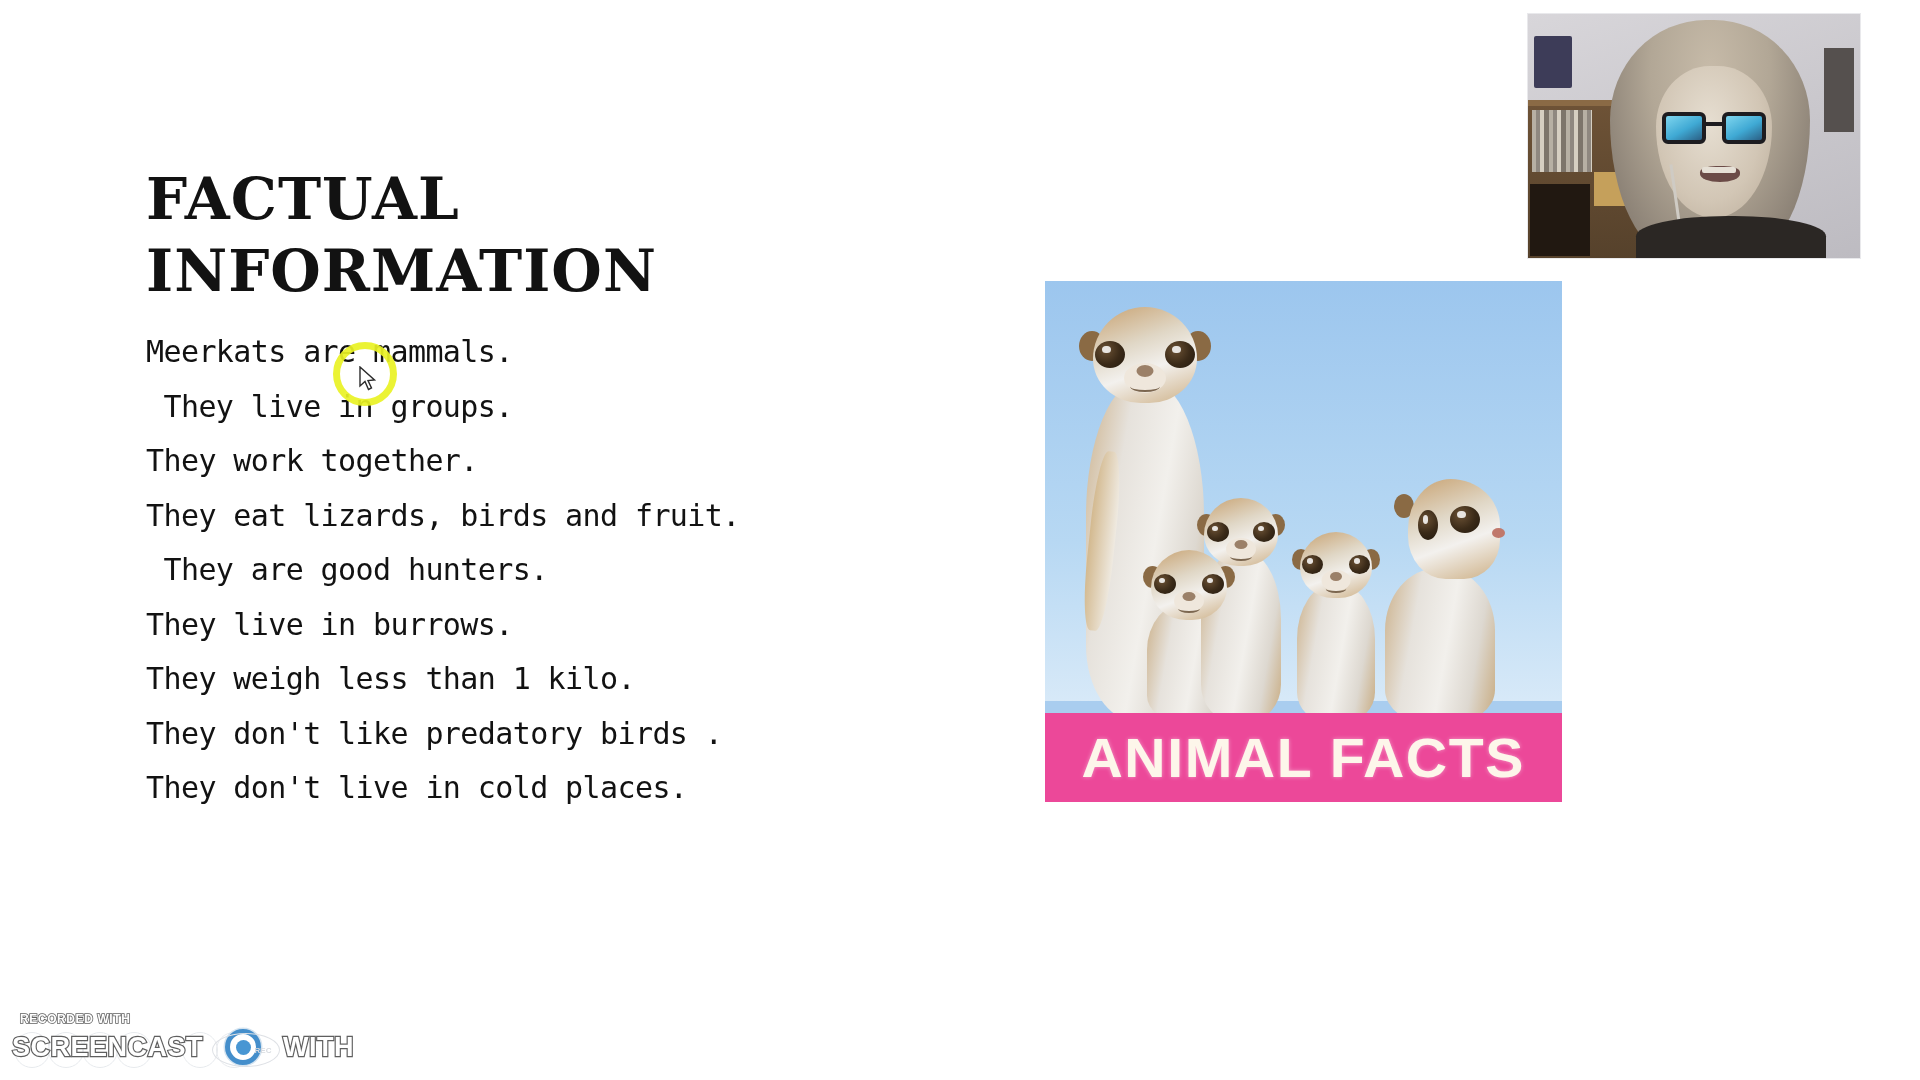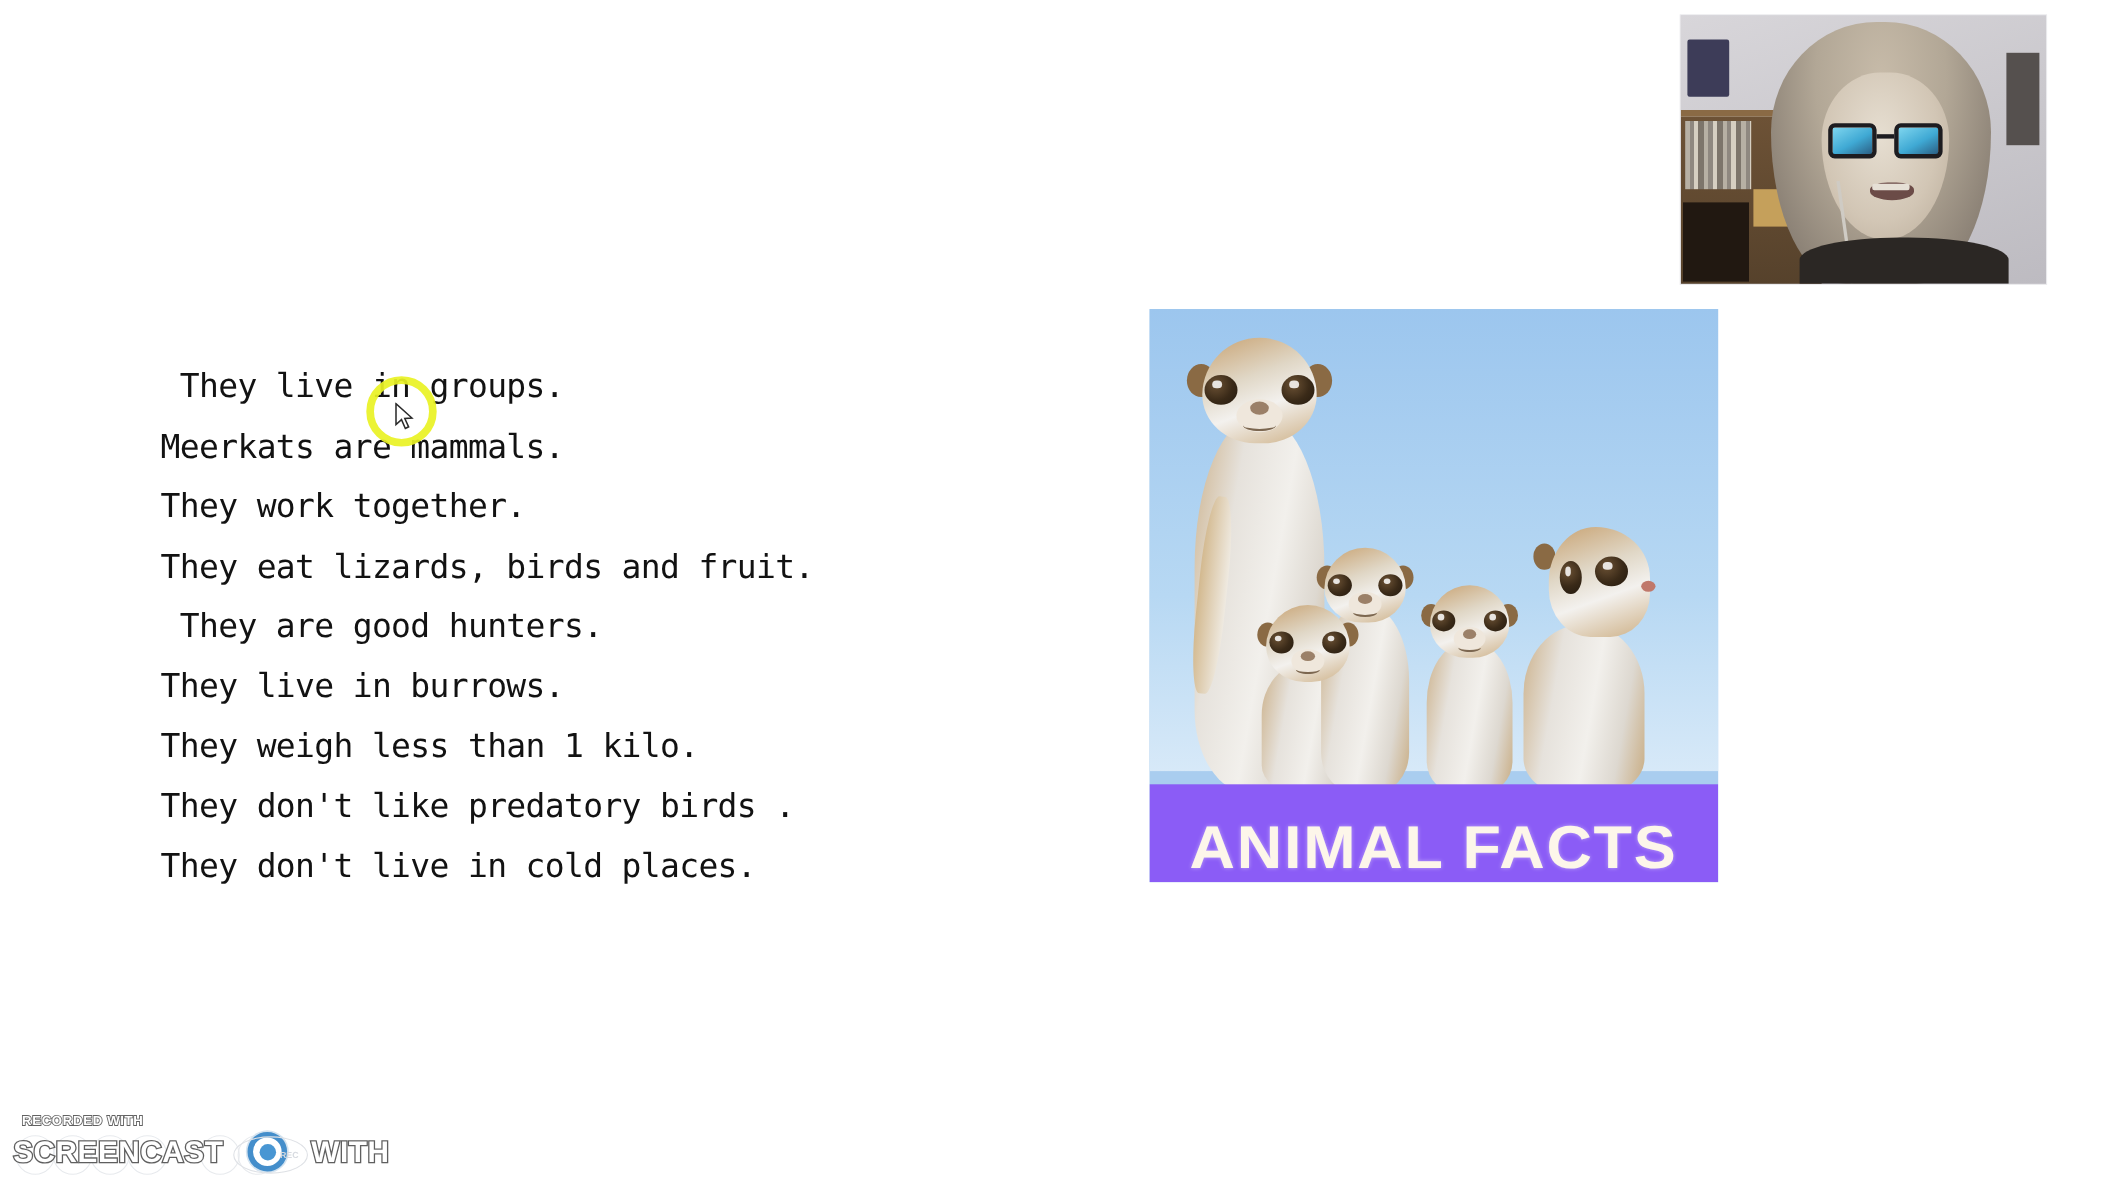--- a/index.html
+++ b/index.html
@@ -161,23 +161,23 @@
     border-radius: 40%;
     z-index: 4;
   }
 
   .banner {
     position: absolute;
     left: 0;
     bottom: 0;
     width: 100%;
     height: 89px;
-    background: #8b5cf6;
+    background: #ec4899;
     display: flex;
-    align-items: flex-end;
+    align-items: center;
     justify-content: center;
   }
   .banner-text {
     font-family: "Liberation Sans", sans-serif;
     font-weight: 700;
     font-size: 55px;
     letter-spacing: 1.5px;
     color: #fdf6ea;
     text-shadow: 0 0 4px rgba(255,255,255,.45);
     transform: scaleX(1.04);
@@ -387,24 +387,26 @@
     width: 34px; height: 34px;
     border-radius: 50%;
     border: 1.4px solid #e4e7eb;
   }
 </style>
 </head>
 <body>
 
 <div id="stage">
 
+  <div class="slide-title">FACTUAL
+INFORMATION</div>
 
   <div class="fact-list">
+    <div class="fact-line">Meerkats are mammals.</div>
     <div class="fact-line"> They live in groups.</div>
-    <div class="fact-line">Meerkats are mammals.</div>
     <div class="fact-line">They work together.</div>
     <div class="fact-line">They eat lizards, birds and fruit.</div>
     <div class="fact-line"> They are good hunters.</div>
     <div class="fact-line">They live in burrows.</div>
     <div class="fact-line">They weigh less than 1 kilo.</div>
     <div class="fact-line">They don't like predatory birds .</div>
     <div class="fact-line">They don't live in cold places.</div>
   </div>
 
   <div class="cursor-ring"></div>

